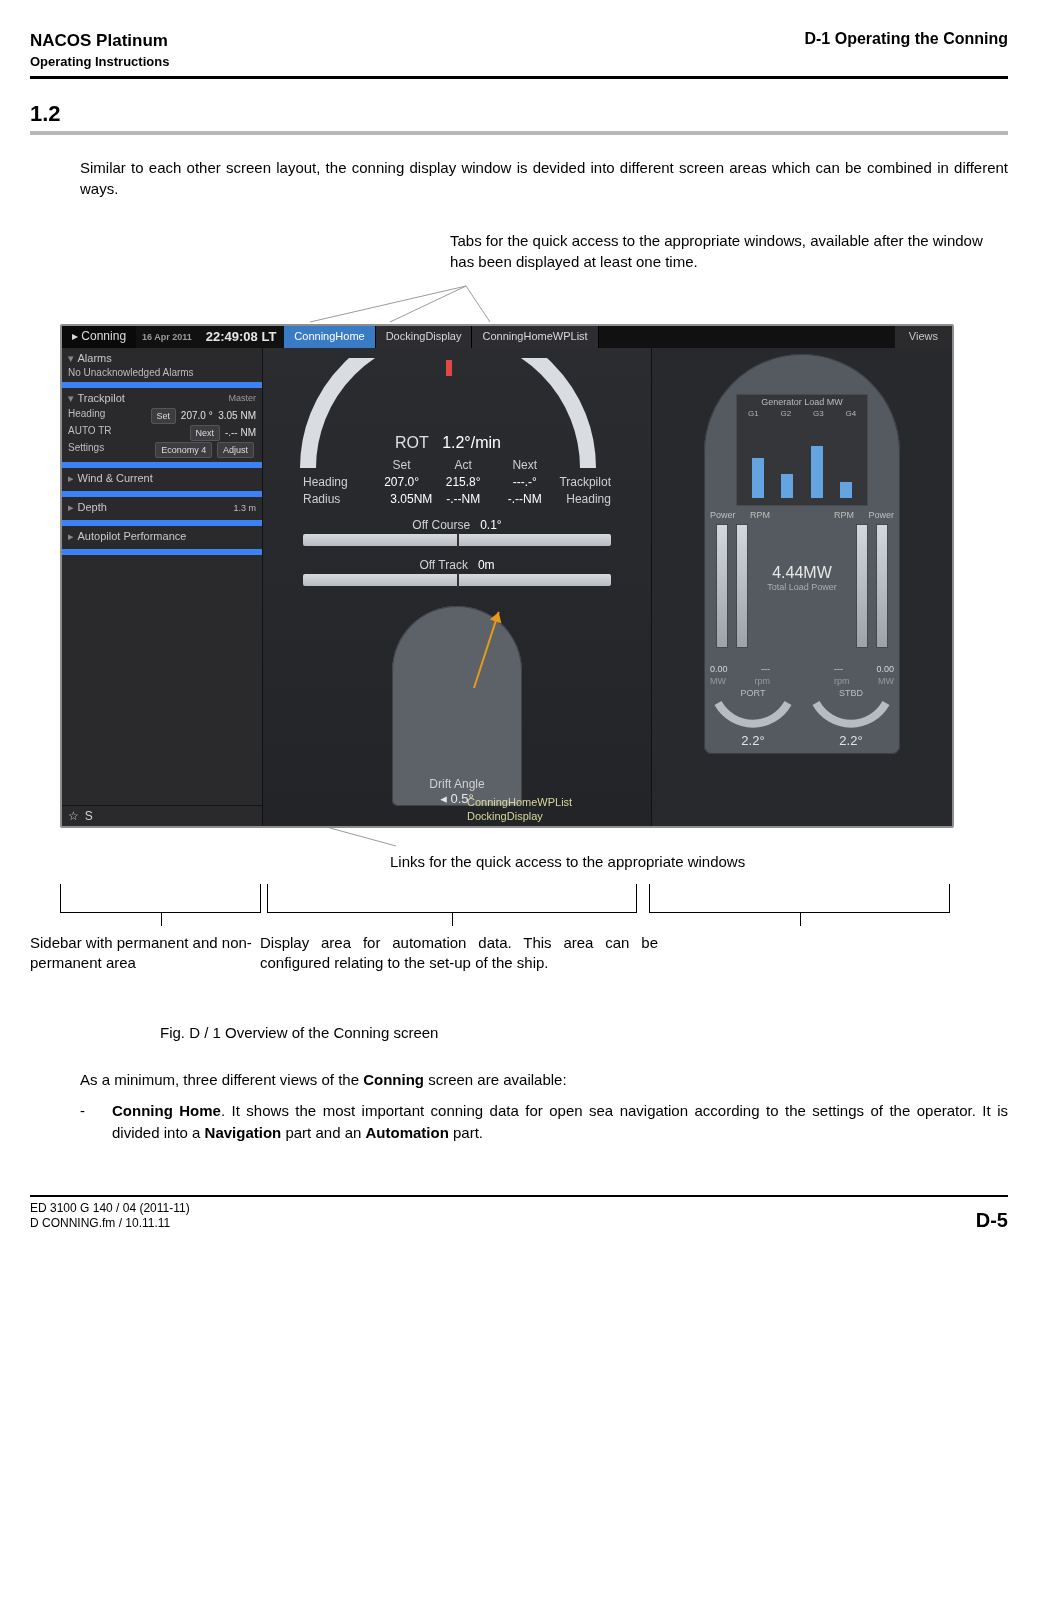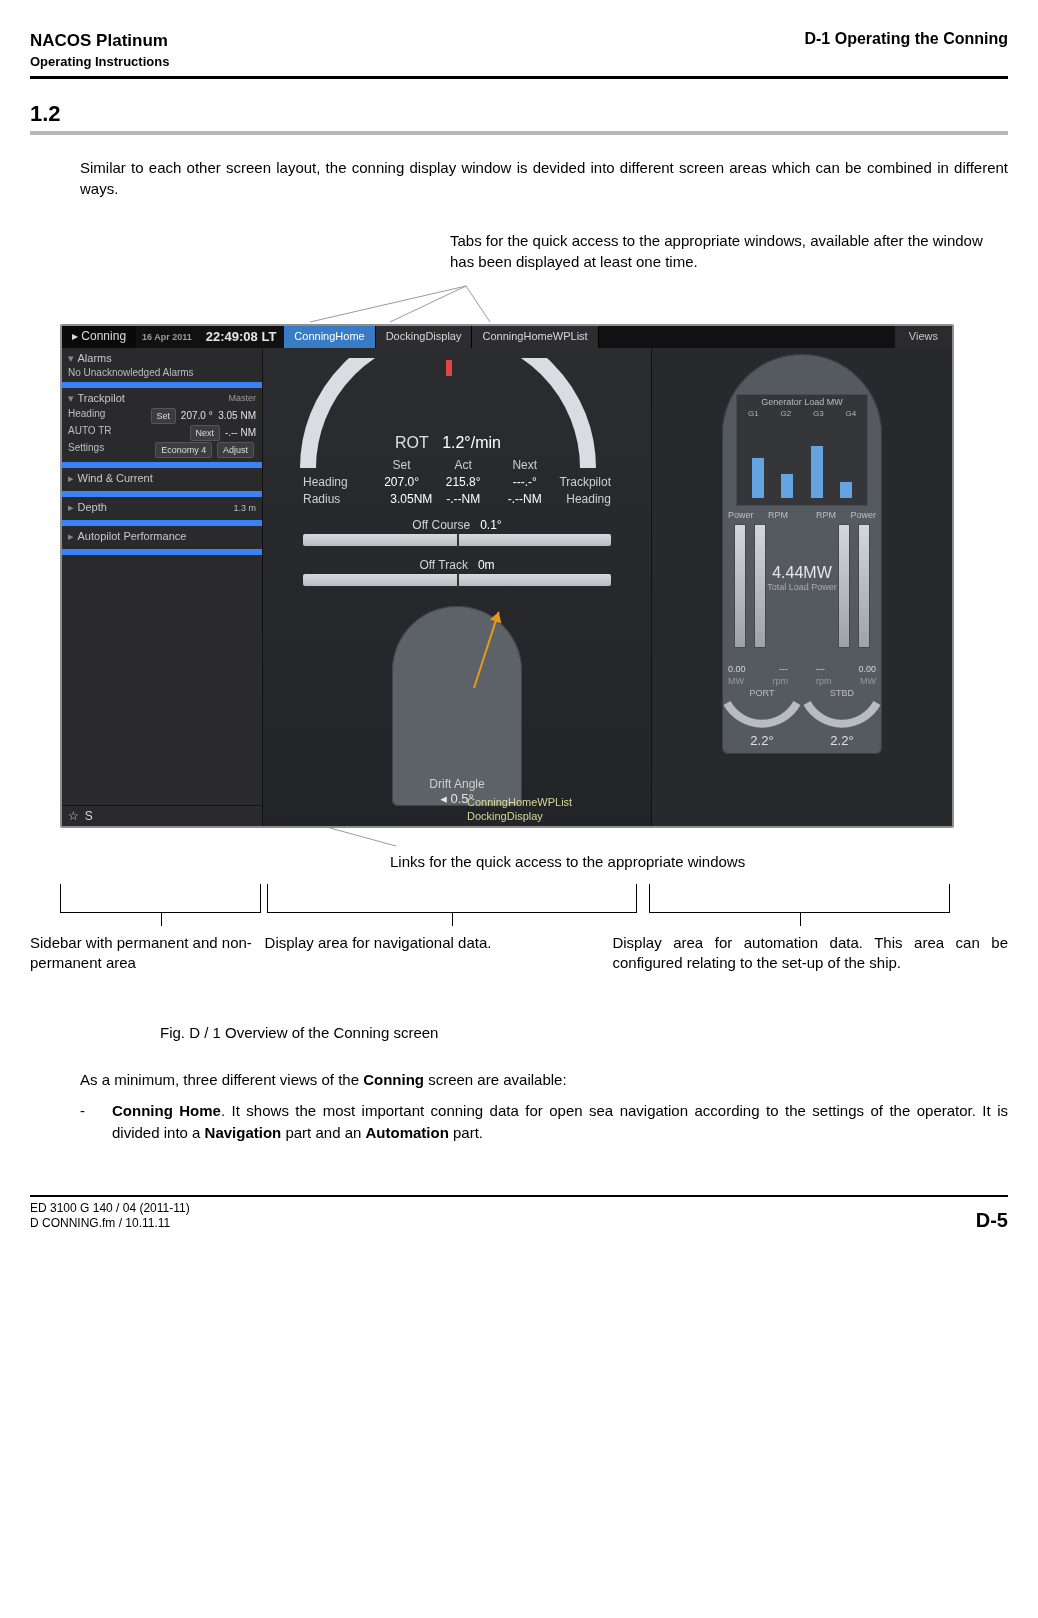--- a/index.html
+++ b/index.html
@@ -240,21 +240,21 @@
     width: 300px;
     background: #28292c;
     border-left:1px solid #111;
     position:relative;
     display:flex;
     flex-direction:column;
     align-items:center;
   }
   .big-ship {
     margin-top:6px;
-    width: 160px; height: 400px;
+    width: 196px; height: 400px;
     background:#555a61;
     border-radius: 100px 100px 8px 8px;
     position:relative;
     box-shadow: inset 0 0 0 1px #3b3e44;
   }
   .gen-panel {
     position:absolute;
     top: 40px; left: 50%; transform:translateX(-50%);
     width: 130px; height: 110px;
     background:#34363a;
@@ -629,21 +629,20 @@
       </div>
     <div class="bracket br2">
         <div class="stem"></div>
       </div>
     <div class="bracket br3">
         <div class="stem"></div>
       </div>
   </div>
   <div class="br-labels">
     <div class="br-lab1">Sidebar with permanent and non-permanent area</div>
-    <div class="br-lab2">Display area for navigational data.</div>
     <div class="br-lab3">Display area for automation data. This area can be configured relating to the set-up of the ship.</div>
   </div>
 
   <div class="figure-caption">Fig. D /  1    Overview of the Conning screen</div>
 
   <p class="para2">
     <span>As a minimum, three different views of the </span><b>Conning</b><span> screen are available:</span>
   </p>
 
   <div class="bullet-row">

